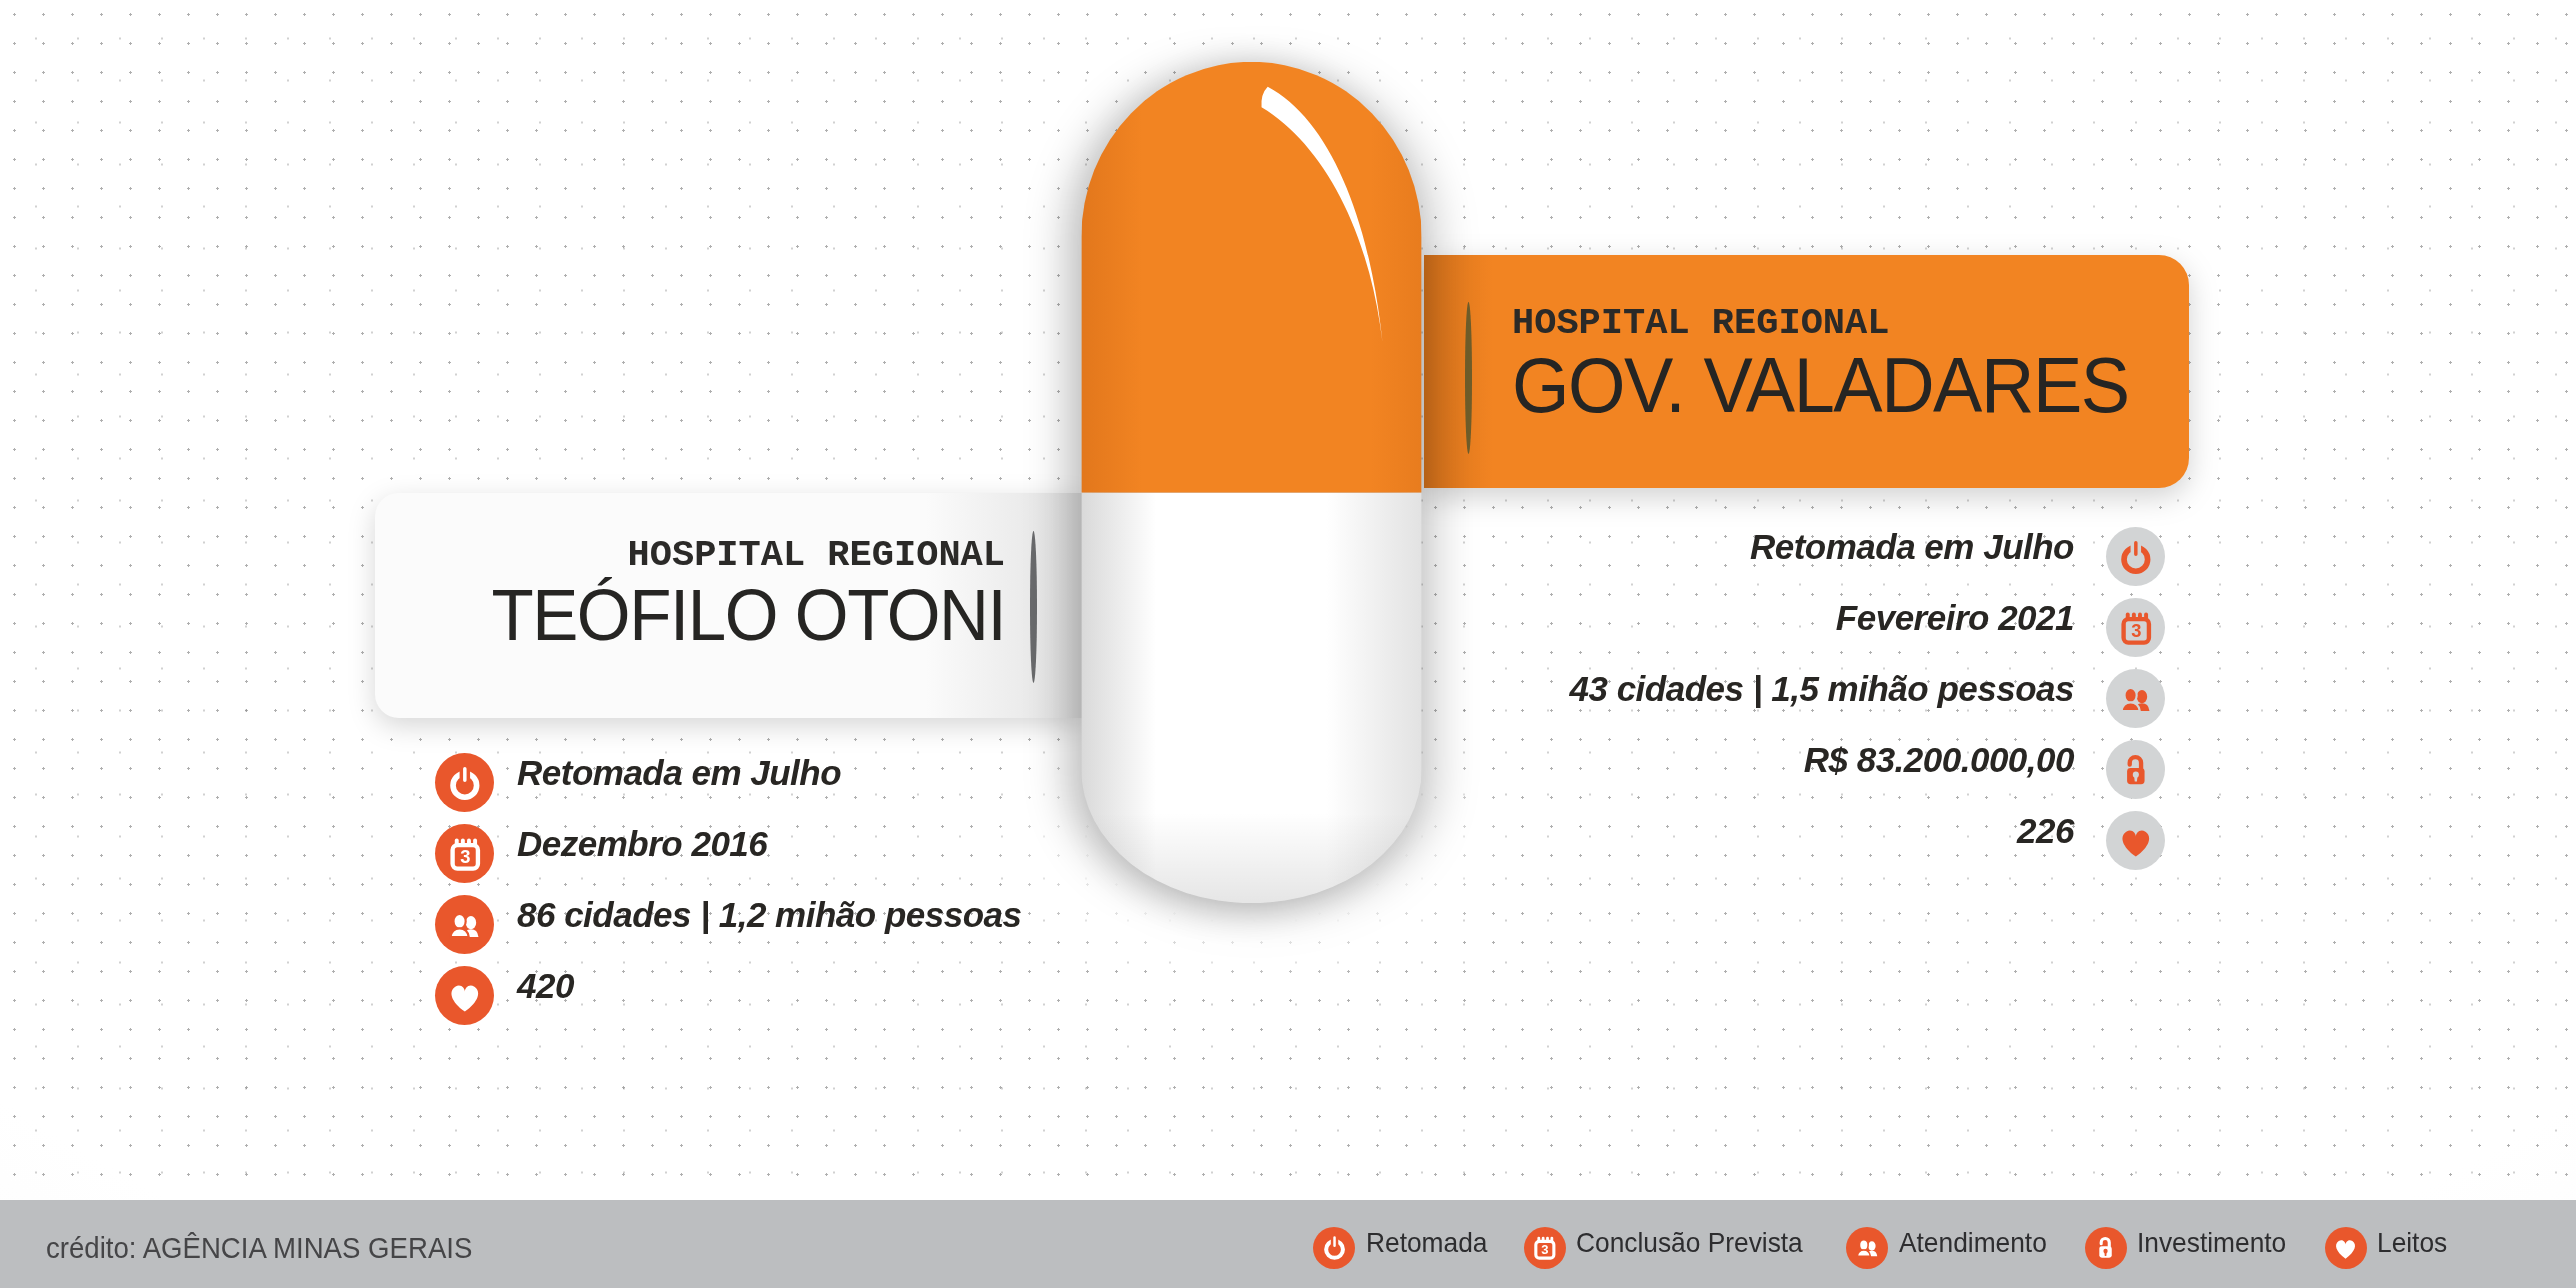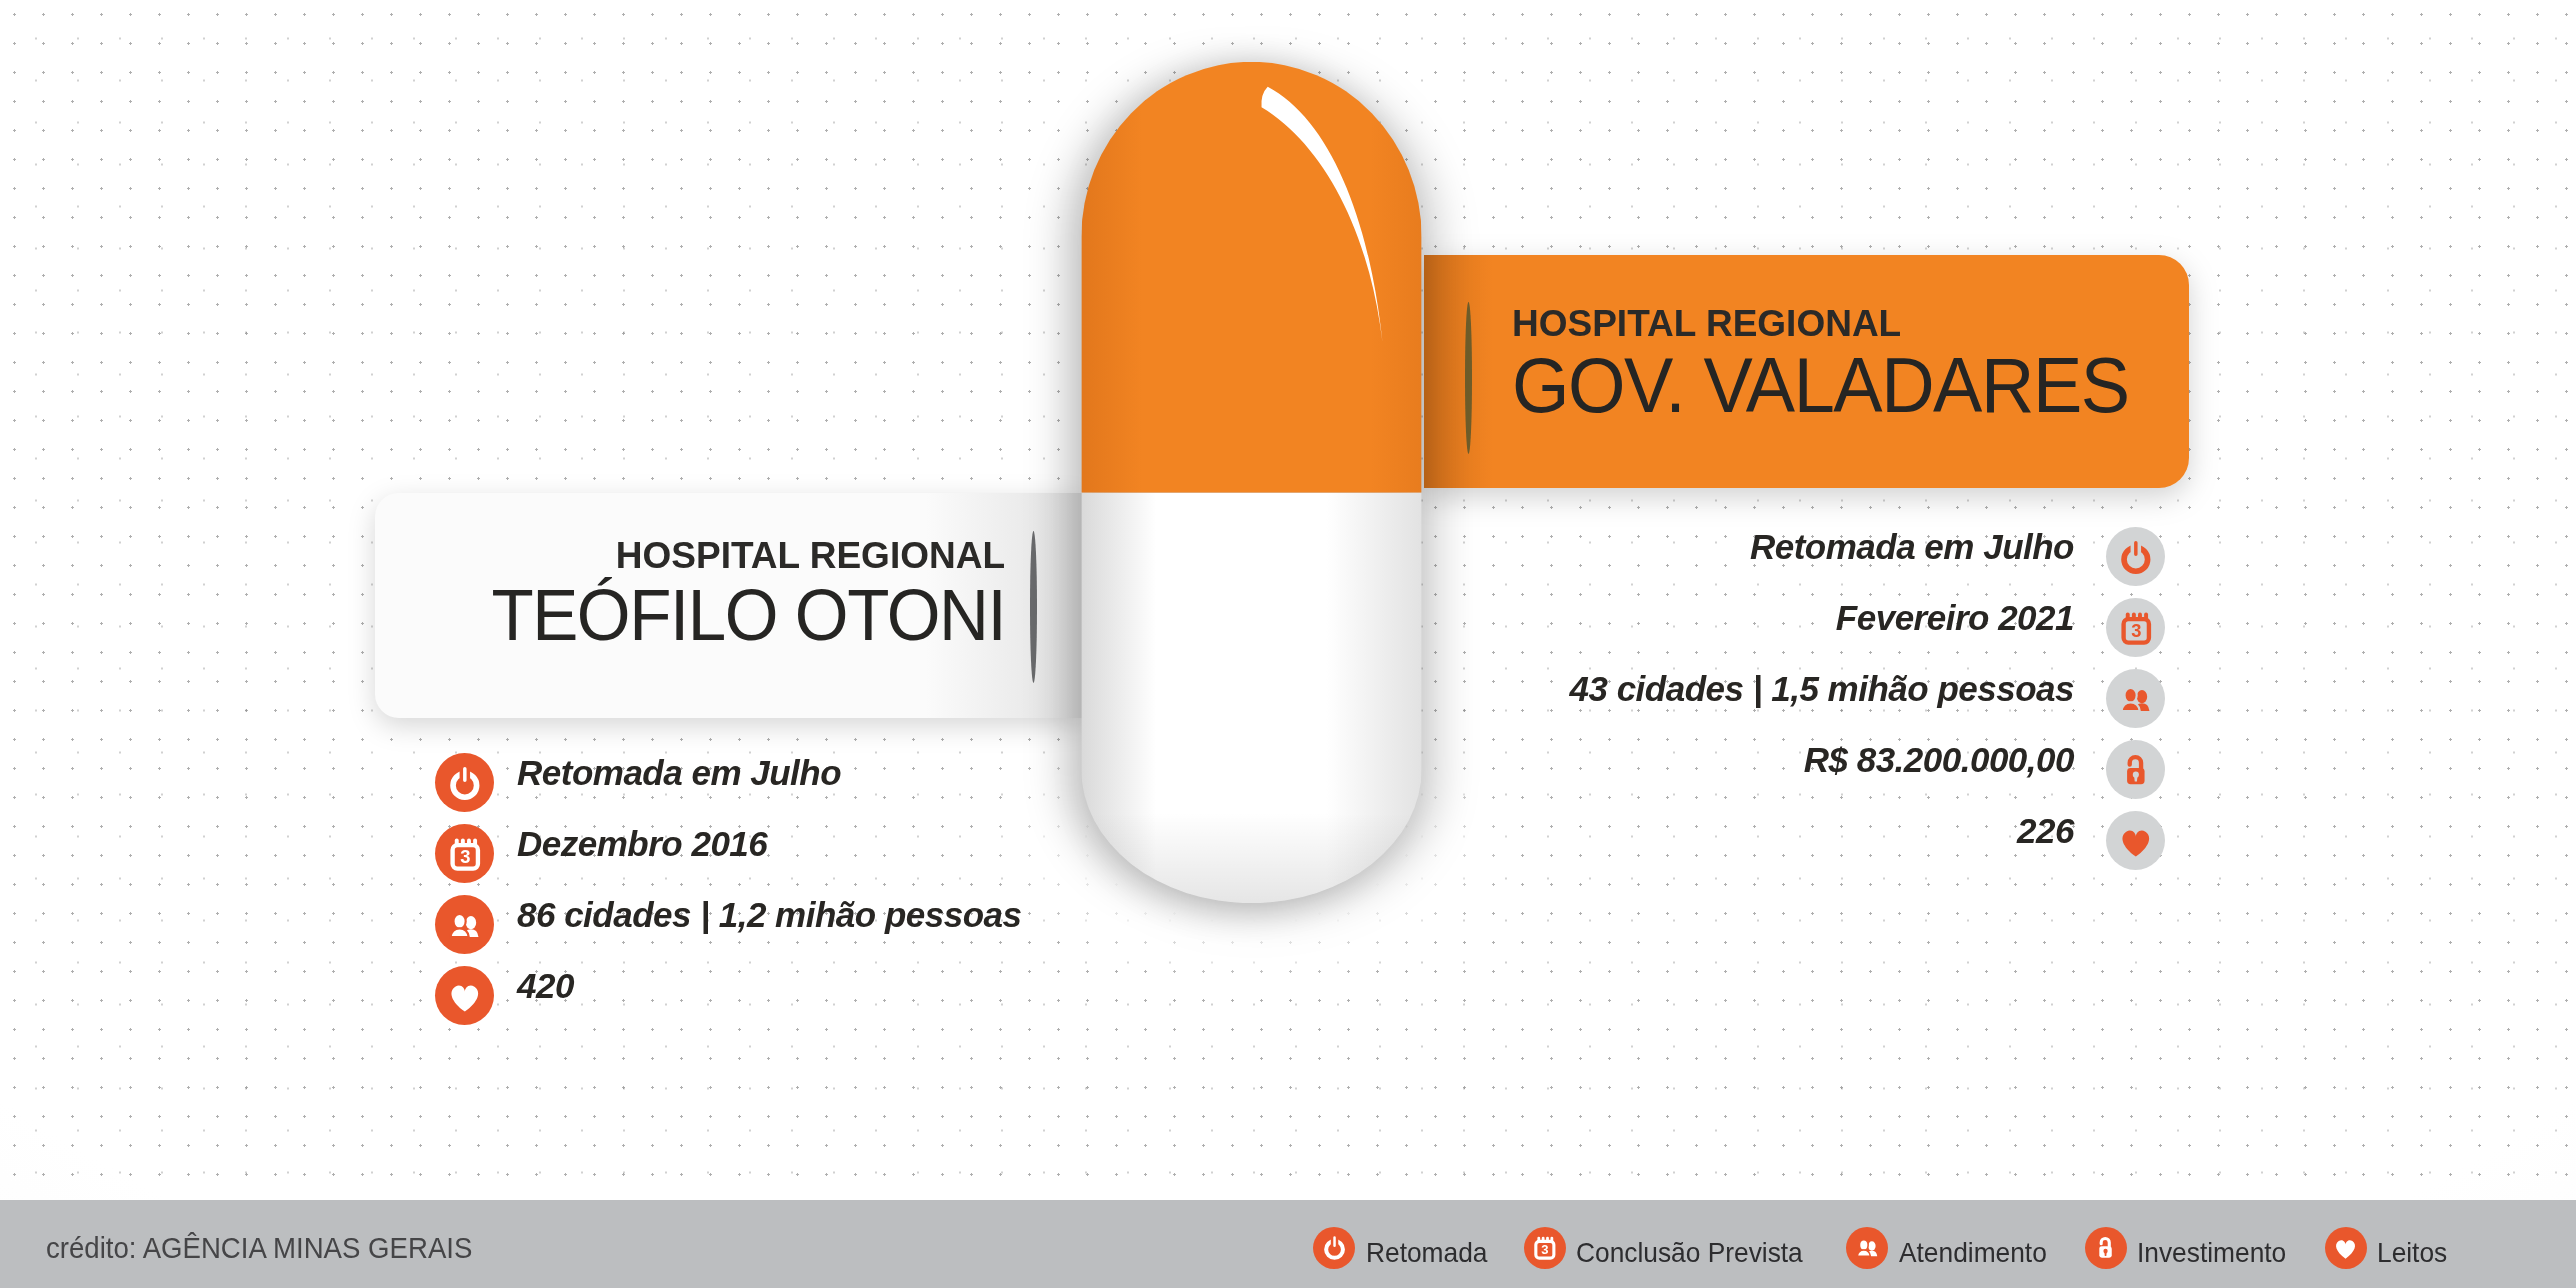--- a/index.html
+++ b/index.html
@@ -36,21 +36,21 @@
     border-radius:0 30px 30px 0;
     filter:drop-shadow(0 9.3px 14.4px rgba(0,0,0,.18));
   }
   .card-left .card-text{
     position:absolute;top:43px;right:77px;text-align:right;
   }
   .card-right .card-text{
     position:absolute;top:49px;left:88px;text-align:left;
   }
   .card-small-title{
-    font-size:37px;font-weight:700;color:#2b2a28;letter-spacing:0;line-height:1.08;
+    font-size:37px;font-weight:700;color:#2b2a28;letter-spacing:0;line-height:1.08;font-family:Liberation Mono, monospace;
   }
   .card-big-title{
     font-weight:400;color:#262523;letter-spacing:-1.5px;line-height:1.0;margin-top:3.1px;
   }
   .card-left .card-big-title{font-size:72px;transform:scaleX(.96);transform-origin:right center;}
   .card-right .card-big-title{font-size:77px;transform:scaleX(.96);transform-origin:left center;}
   .lens{
     position:absolute;border-radius:50%;
   }
   .card-left .lens{left:655px;top:38px;width:7.2px;height:152px;background:#696a6c;}
@@ -90,21 +90,21 @@
   .footer{
     position:absolute;left:0;bottom:0;width:2576px;height:88px;z-index:5;
     background:#bcbec0;display:flex;align-items:center;justify-content:space-between;
     padding:8px 124px 0 46px;box-sizing:border-box;
   }
   .credit{
     font-size:30px;color:#454547;letter-spacing:0;
     transform:scaleX(.92);transform-origin:left center;white-space:nowrap;
   }
   .legend{display:flex;align-items:center;gap:29px;}
-  .legend-item{display:flex;align-items:flex-end;gap:10.3px;}
+  .legend-item{display:flex;align-items:flex-start;gap:10.3px;}
   .legend-label{font-size:28px;color:#2d2d2f;white-space:nowrap;transform:scaleX(.94);transform-origin:left center;}
 </style>
 </head>
 <body>
 
 <div id="stage">
 
   <div class="card card-left">
     <div class="card-text">
       <div class="card-small-title">HOSPITAL REGIONAL</div>

